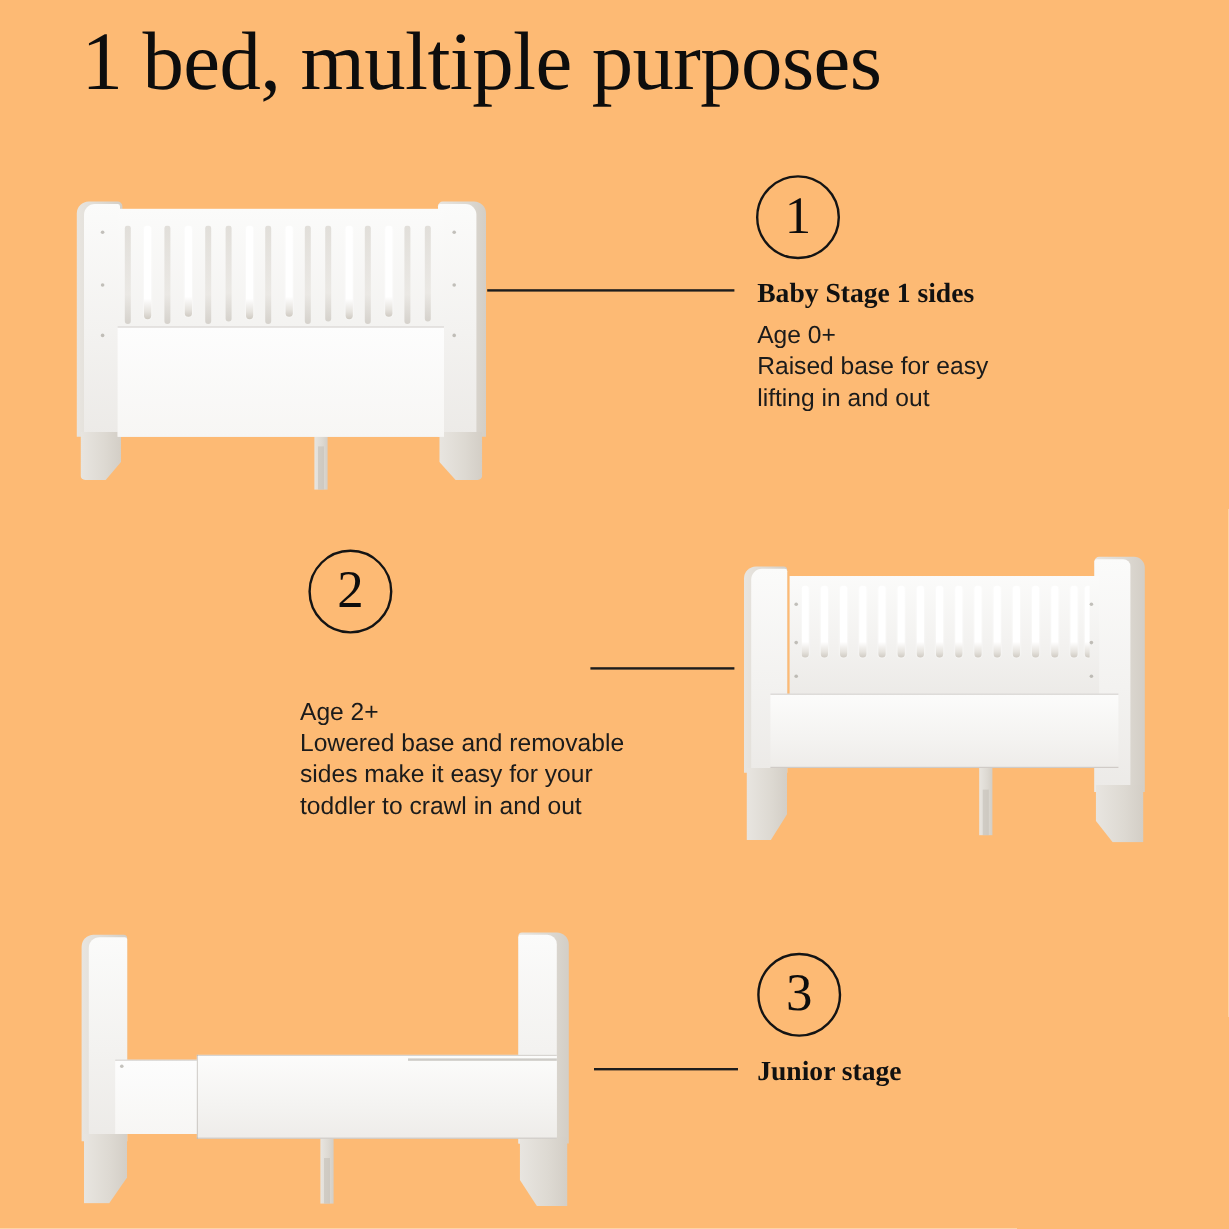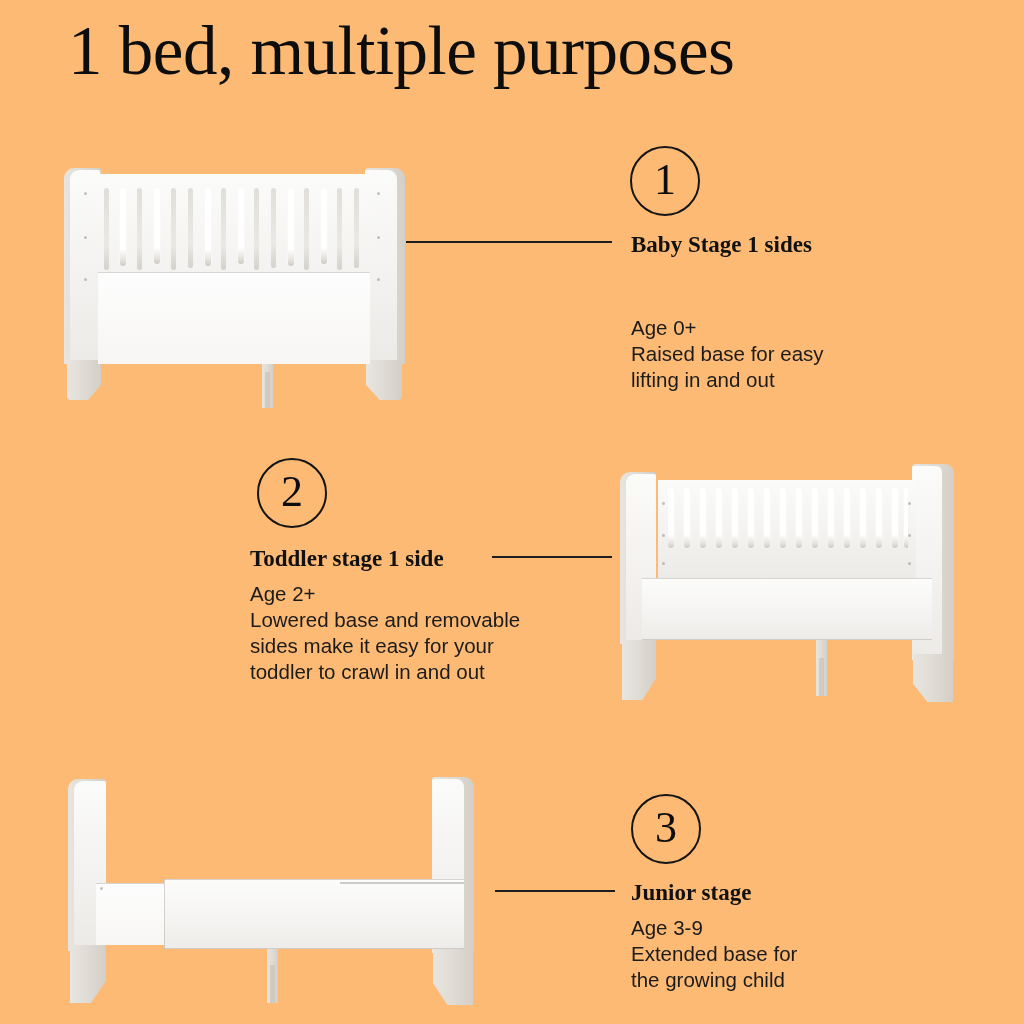--- a/index.html
+++ b/index.html
@@ -166,21 +166,21 @@
     <div class="screw" style="left:315px; top:118px;"></div>
   </div>
 
   <div class="leader" style="left:406px; top:241px; width:206px;"></div>
 
   <div class="callout" style="left:628px; top:146px; width:360px; height:200px;">
     <div class="badge" style="left:2px; top:0;">
       <span>1</span>
     </div>
     <div class="c-head" style="left:3px; top:86px;">Baby Stage 1 sides</div>
-    <div class="c-body" style="left:3px; top:121px; width:330px;margin-top:48px;">Age 0+
+    <div class="c-body" style="left:3px; top:121px; width:330px;">Age 0+
 Raised base for easy
 lifting in and out</div>
   </div>
 
   <div class="bed" style="left:616px; top:462px; width:350px; height:238px;">
 
     <div class="pc panel-side" style="left:4px; top:10px; width:36px; height:172px; border-radius:10px 3px 0 0;"></div>
     <div class="pc panel-face" style="left:10px; top:12px; width:30px; height:170px; border-radius:9px 2px 0 0;"></div>
     <div class="pc panel-side" style="left:6px; top:178px; width:34px; height:60px; clip-path: polygon(0 0, 100% 0, 100% 64%, 60% 100%, 0 100%);"></div>
 
@@ -223,21 +223,20 @@
     <div class="screw" style="left:292px; top:72px;"></div>
     <div class="screw" style="left:292px; top:100px;"></div>
   </div>
 
   <div class="leader" style="left:492px; top:556px; width:120px;"></div>
 
   <div class="callout" style="left:250px; top:458px; width:360px; height:230px;">
     <div class="badge" style="left:7px; top:0;">
       <span>2</span>
     </div>
-    <div class="c-head" style="left:0px; top:88px;">Toddler stage 1 side</div>
     <div class="c-body" style="left:0px; top:123px; width:345px;">Age 2+
 Lowered base and removable
 sides make it easy for your
 toddler to crawl in and out</div>
   </div>
 
   <div class="bed" style="left:60px; top:775px; width:430px; height:230px;">
 
     <div class="pc panel-side" style="left:8px; top:4px; width:38px; height:172px; border-radius:10px 3px 0 0;"></div>
     <div class="pc panel-face" style="left:14px; top:6px; width:32px; height:170px; border-radius:9px 2px 0 0;"></div>
@@ -262,18 +261,15 @@
     <div class="screw" style="left:40px; top:112px;"></div>
   </div>
 
   <div class="leader" style="left:495px; top:890px; width:120px;"></div>
 
   <div class="callout" style="left:628px; top:794px; width:360px; height:200px;">
     <div class="badge" style="left:3px; top:0;">
       <span>3</span>
     </div>
     <div class="c-head" style="left:3px; top:86px;">Junior stage</div>
-    <div class="c-body" style="left:3px; top:121px; width:330px;">Age 3-9
-Extended base for
-the growing child</div>
   </div>
 
 </div>
 
 </body></html>

